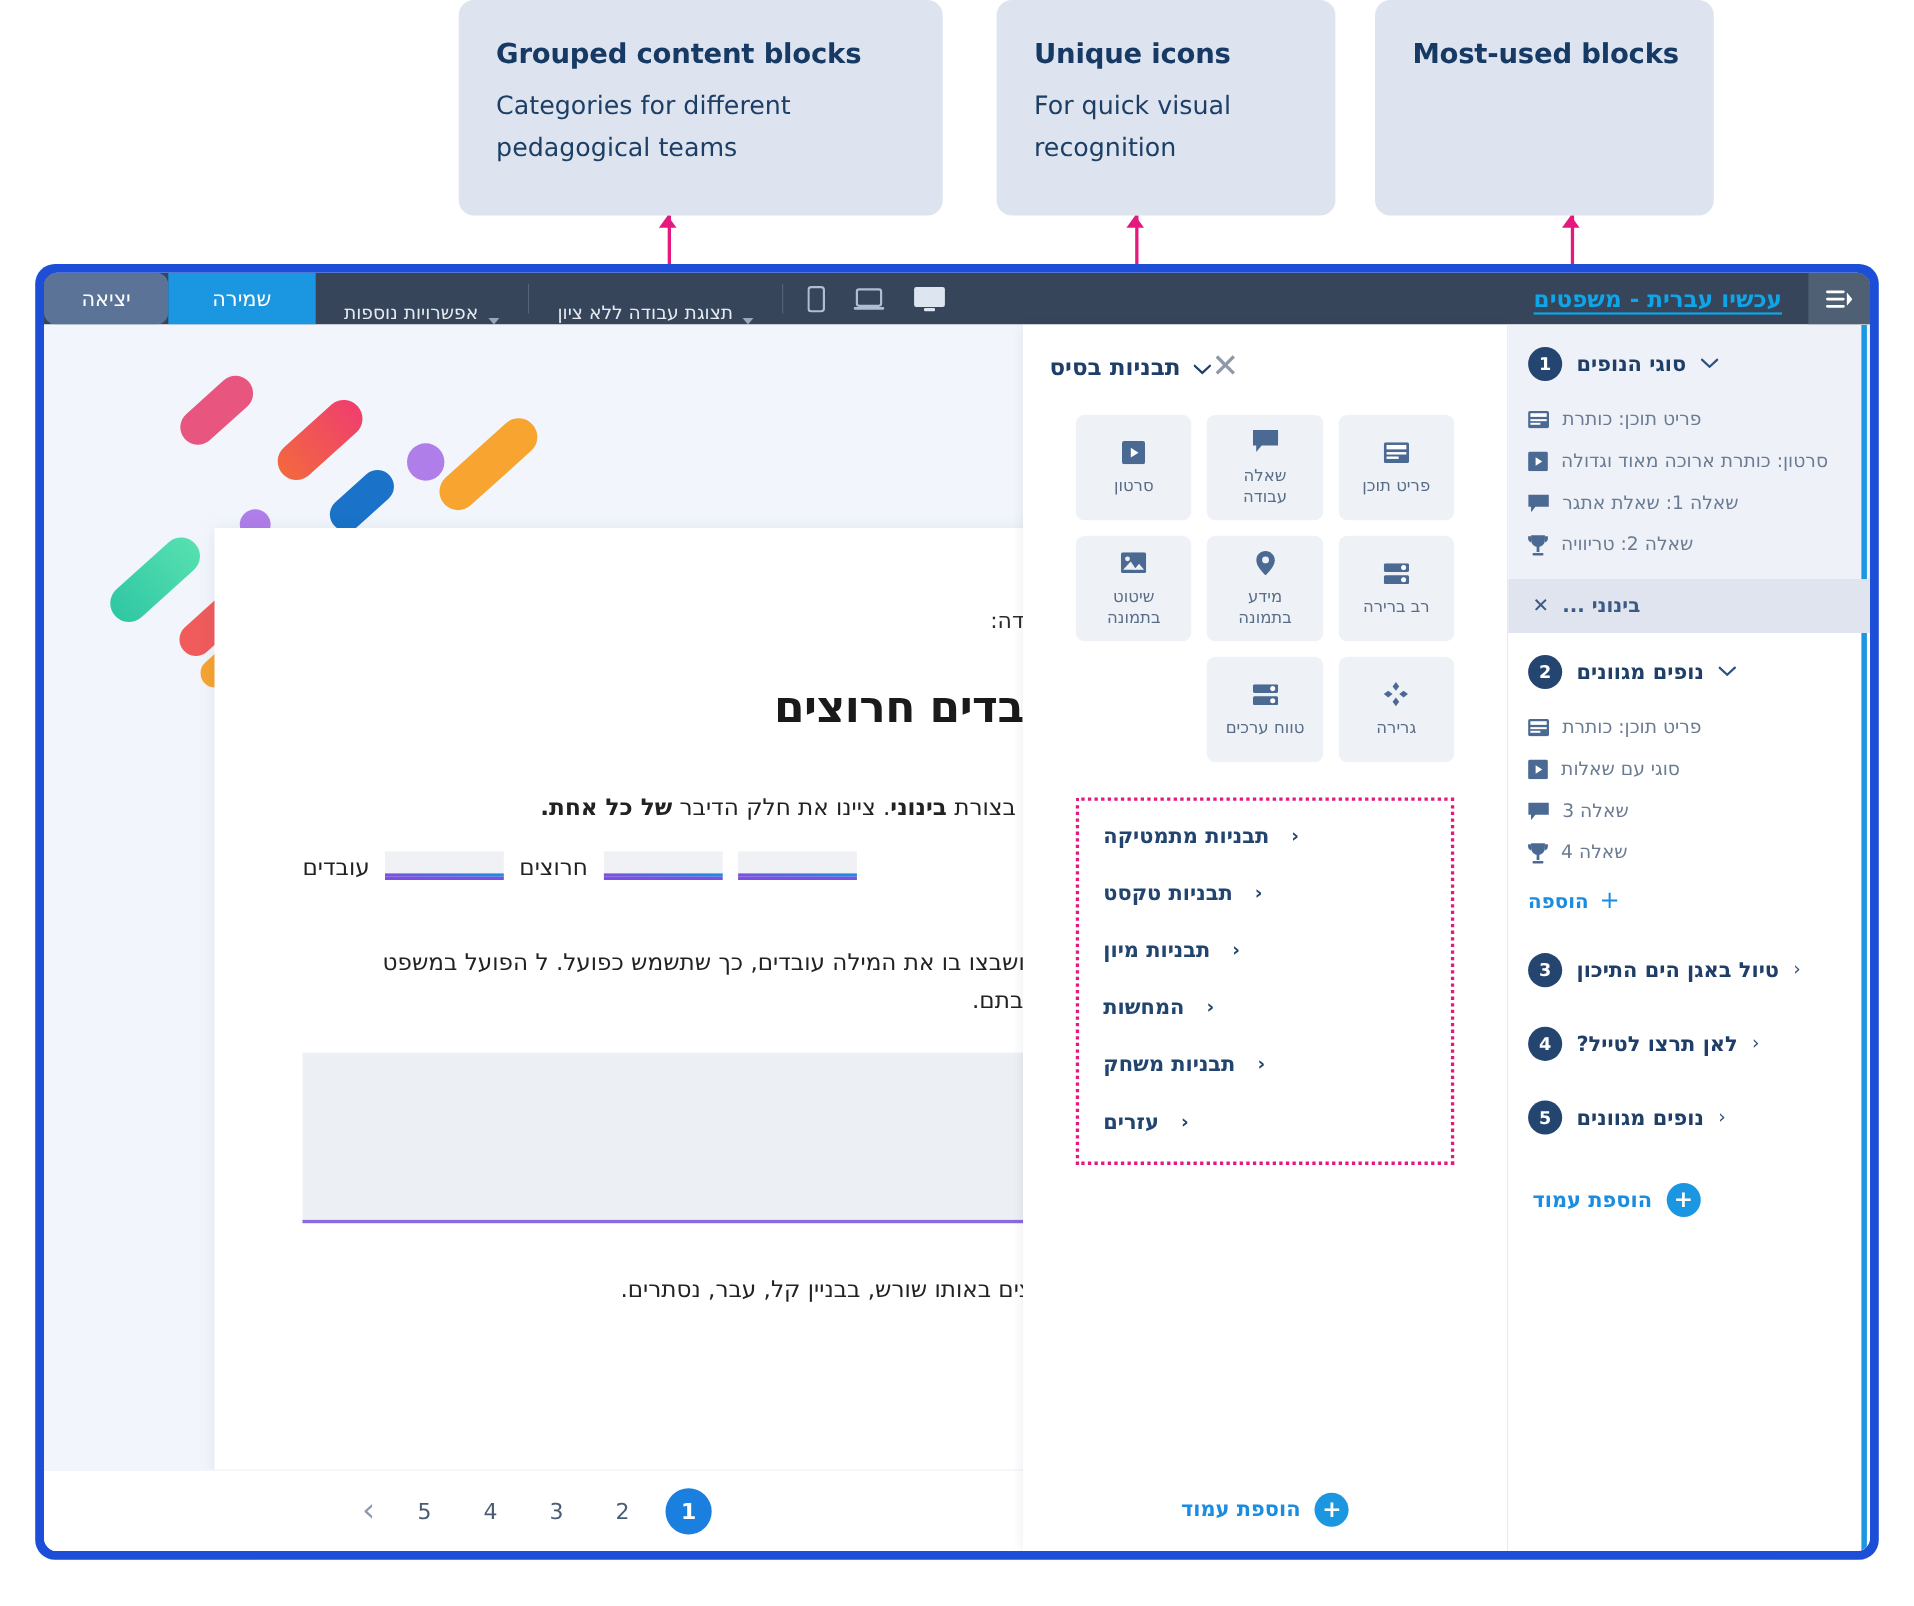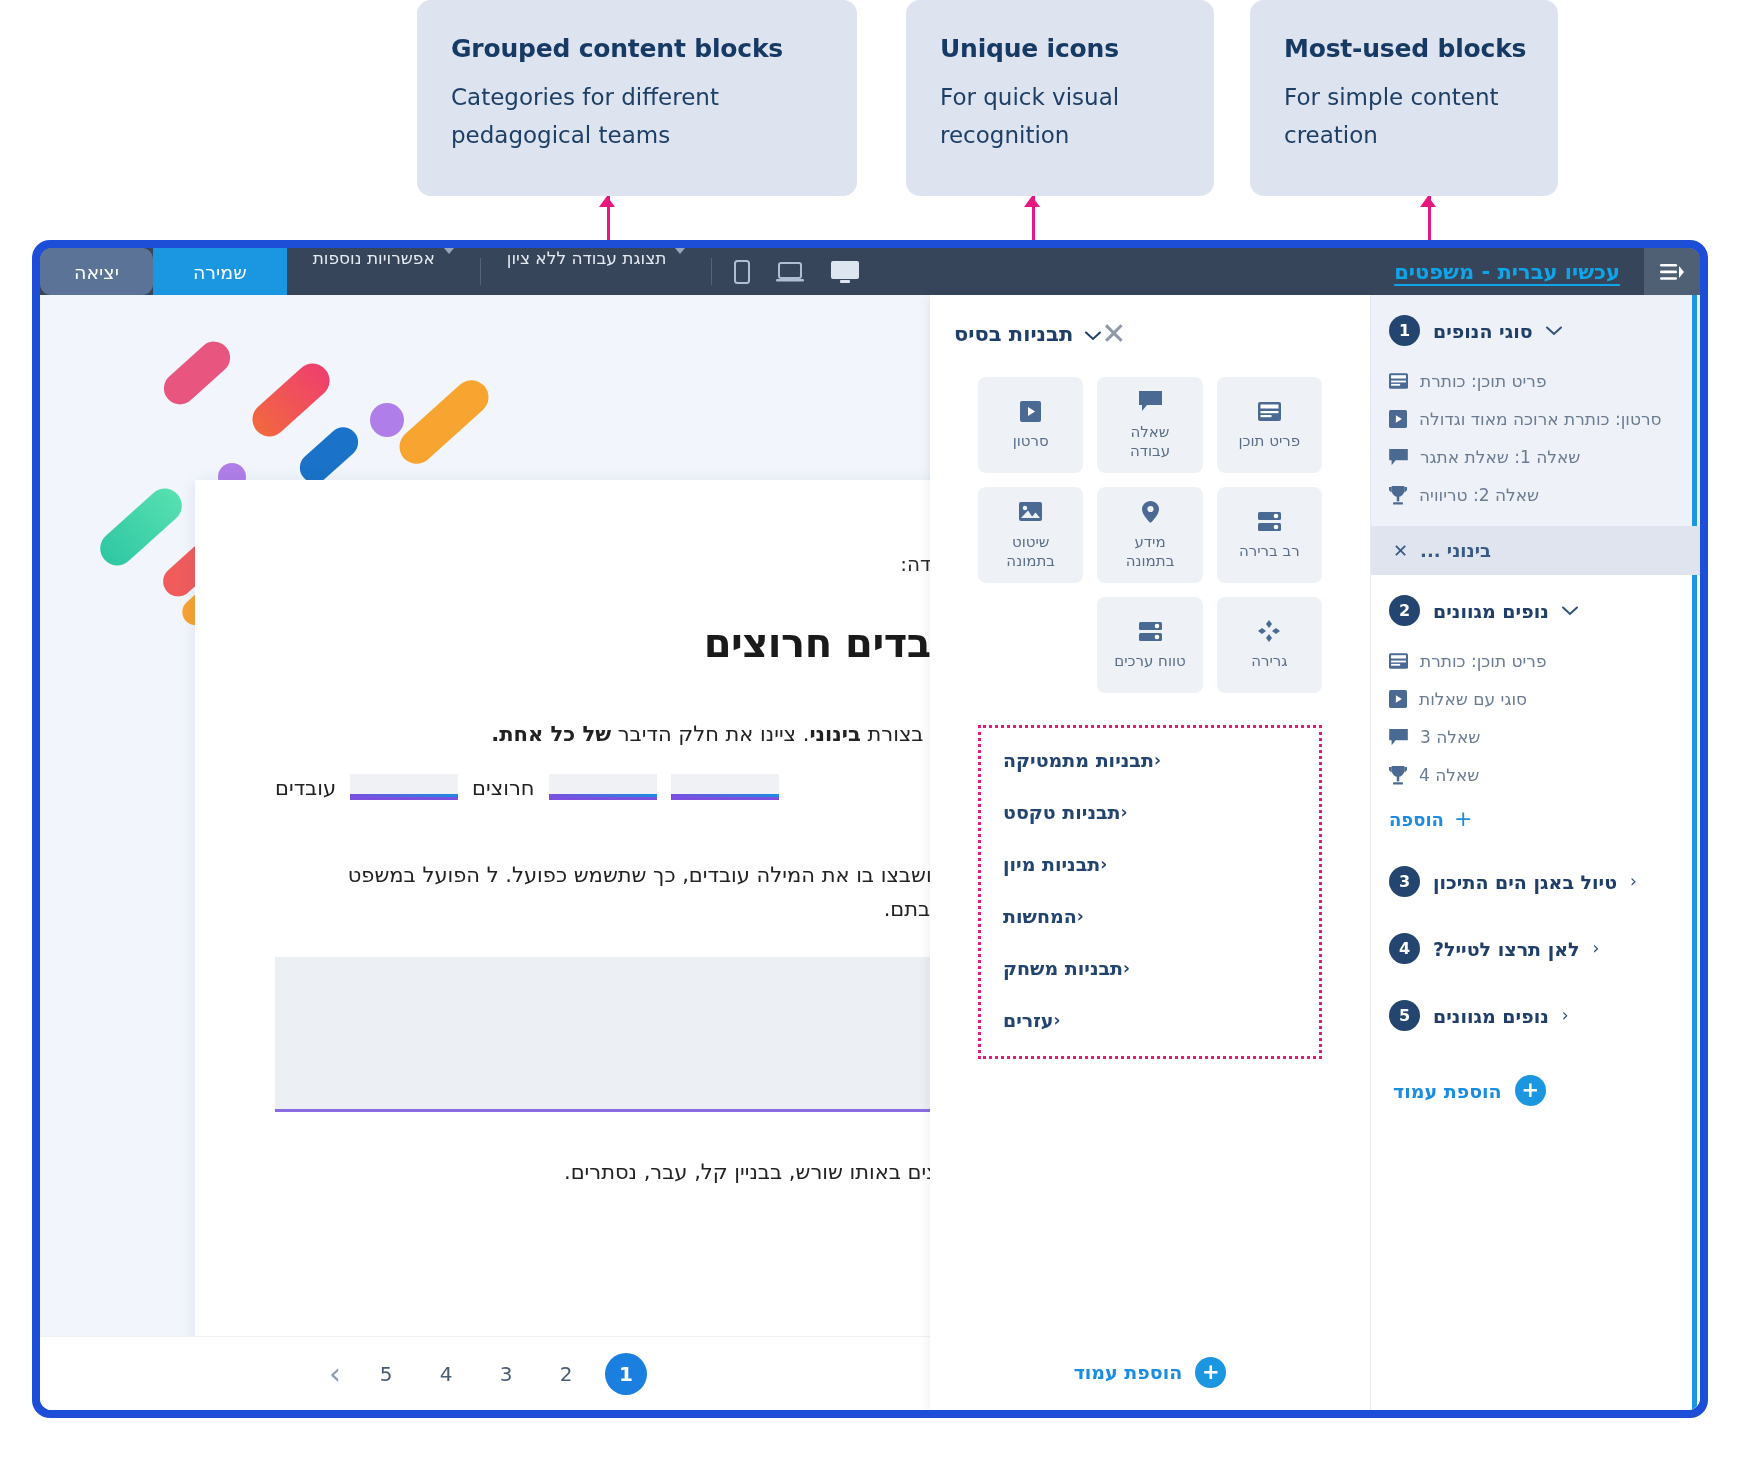--- a/index.html
+++ b/index.html
@@ -71,21 +71,21 @@
     display: flex; align-items: center; padding: 0 24px;
     font-size: 21px; font-weight: bold; color: #0ea5e9;
     direction: rtl; text-decoration: underline; text-underline-offset: 5px;
     white-space: nowrap;
   }
   .tb-spacer { flex: 1 1 auto; }
   .tb-devicewrap { display: flex; flex-direction: row-reverse; align-items: center; gap: 26px; padding: 0 22px; }
   .tb-dev { cursor: pointer; display: flex; align-items: center; }
   .tb-sep { width: 1px; align-self: stretch; margin: 10px 0; background: #56647a; }
   .tb-item {
-    display: flex; flex-direction: row-reverse; align-items: flex-start; gap: 9px;
+    display: flex; flex-direction: row-reverse; align-items: flex-end; gap: 9px;
     padding: 0 26px; font-size: 17px; color: #e6ebf2; direction: rtl;
     white-space: nowrap; cursor: pointer;
   }
   .caret-d { width: 0; height: 0; border-left: 5px solid transparent;
              border-right: 5px solid transparent; border-top: 6px solid #9aa7b8; }
   .tb-save {
     background: #1b96e0; color: #fff; font-size: 19px; font-weight: 500;
     display: flex; align-items: center; justify-content: center;
     padding: 0 40px; cursor: pointer;
   }
@@ -181,20 +181,21 @@
     white-space: pre-line;
   }
   .cat-box {
     margin: 22px 48px 0 48px; border: 3px dotted #e5187f;
     padding: 6px 0 10px 0;
   }
   .cat-row {
     display: flex; flex-direction: row-reverse; align-items: center;
     padding: 15px 22px; font-size: 19px; font-weight: bold; color: #22456f;
     cursor: pointer;
+    gap: 20px;
   }
   .cat-chevron { margin-right: auto; color: #22456f; font-size: 17px; line-height: 1; }
   .picker-footer {
     position: absolute; left: 0; right: 0; bottom: 0; height: 76px;
     display: flex; flex-direction: row-reverse; align-items: center;
     justify-content: center; gap: 13px; color: #1b8de0;
     font-size: 19px; font-weight: bold; cursor: pointer;
   }
 
   
@@ -261,21 +262,20 @@
   <div class="callout" id="co1">
     <div class="callout-title">Grouped content blocks</div>
     <div class="callout-body">Categories for different pedagogical teams</div>
   </div>
   <div class="callout" id="co2">
     <div class="callout-title">Unique icons</div>
     <div class="callout-body">For quick visual recognition</div>
   </div>
   <div class="callout" id="co3">
     <div class="callout-title">Most-used blocks</div>
-    <div class="callout-body">For simple content creation</div>
   </div>
 
   <div class="pk pk-v" style="left:607px; top:196px; height:700px;"></div>
   <div class="pk pk-h" style="left:607px; top:893px; width:380px;"></div>
   <div class="dot" style="left:980px; top:887px;"></div>
   <div class="arrowhead" style="left:599px; top:196px; transform: rotate(180deg);"></div>
 
   <div class="pk pk-v" style="left:1032px; top:196px; height:175px;"></div>
   <div class="dot" style="left:1026px; top:365px;"></div>
   <div class="arrowhead" style="left:1024px; top:196px; transform: rotate(180deg);"></div>

